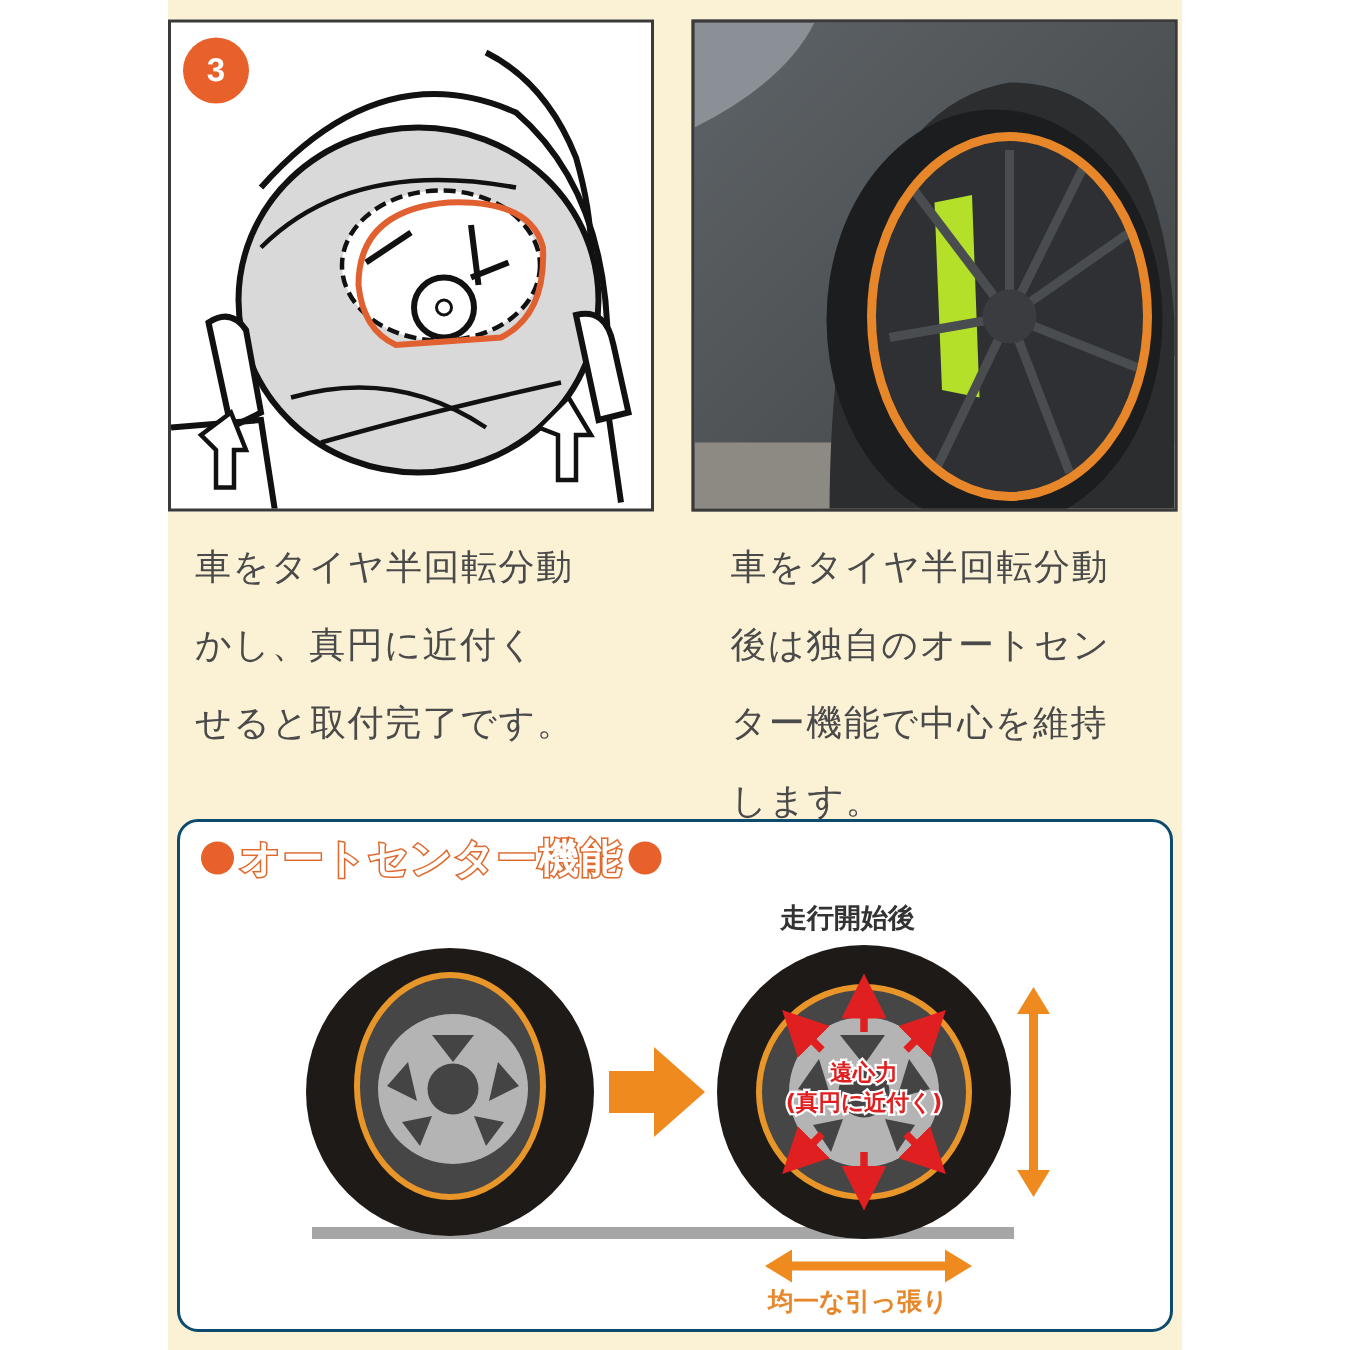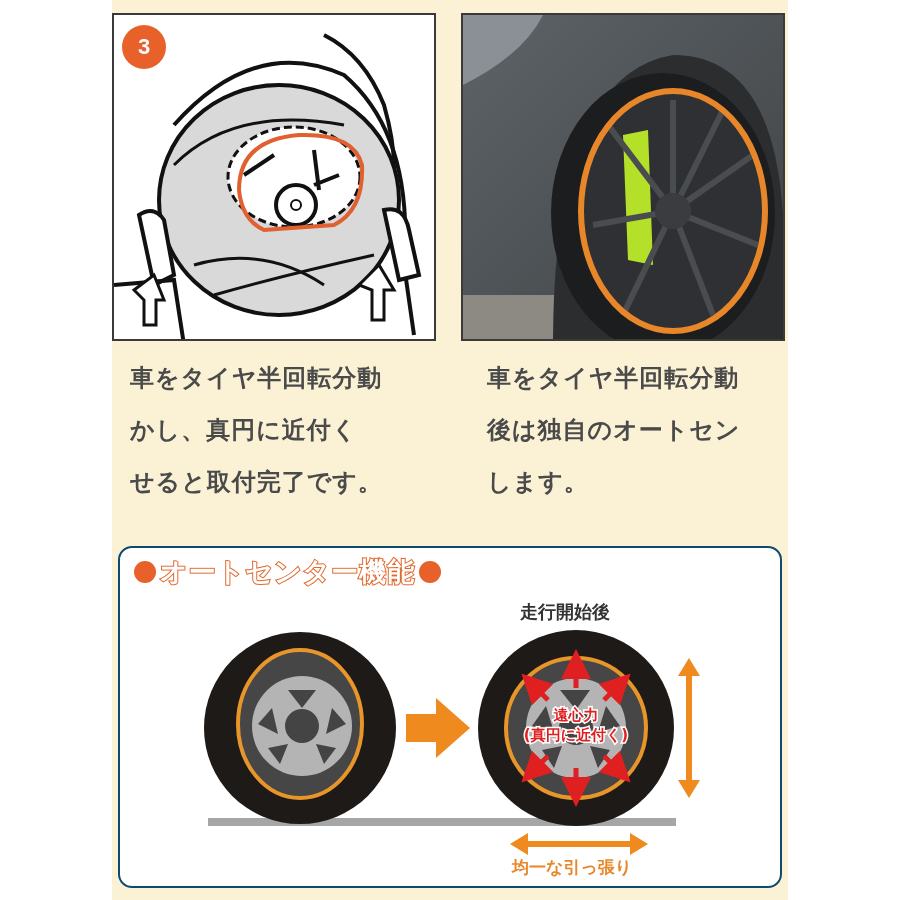--- a/index.html
+++ b/index.html
@@ -18,21 +18,21 @@
   .img-left { left: 112px; background: #ffffff; }
   .img-right { left: 461px; background: #6b6f72; }
   .step-badge {
     position: absolute; left: 8px; top: 10px; width: 44px; height: 44px; border-radius: 50%;
     background: #e8602a; color: #fff; font-weight: bold; font-size: 22px;
     display: flex; align-items: center; justify-content: center;
     font-family: "Liberation Sans", sans-serif;
   }
   .desc {
     position: absolute; top: 352px; width: 300px;
-    font-size: 24px; line-height: 52px; color: #4a4a4a; letter-spacing: 1px; font-weight: bold;
+    font-size: 24px; line-height: 52px; color: #4a4a4a; letter-spacing: 1px;
   }
   .desc-left { left: 130px; }
   .desc-right { left: 487px; }
   .desc .line { display: block; white-space: nowrap; }
   .feature-box {
     position: absolute; left: 118px; top: 546px; width: 664px; height: 342px;
     background: #ffffff; border: 2px solid #0c4a6e; border-radius: 14px; box-sizing: border-box;
   }
   .feature-title {
     position: absolute; left: 14px; top: 6px; font-size: 27px; font-weight: bold;
@@ -113,20 +113,21 @@
 </div>
 
 <div class="desc desc-left">
   <span class="line">車をタイヤ半回転分動</span>
   <span class="line">かし、真円に近付く</span>
   <span class="line">せると取付完了です。</span>
 </div>
 <div class="desc desc-right">
   <span class="line">車をタイヤ半回転分動</span>
   <span class="line">後は独自のオートセン</span>
+  <span class="line">ター機能で中心を維持</span>
   <span class="line">します。</span>
 </div>
 
 <div class="feature-box">
   <div class="feature-title">
     <span class="dot"></span>
     <span class="title-text">オートセンター機能</span>
     <span class="dot"></span>
   </div>
   <div class="label label-after">走行開始後</div>

